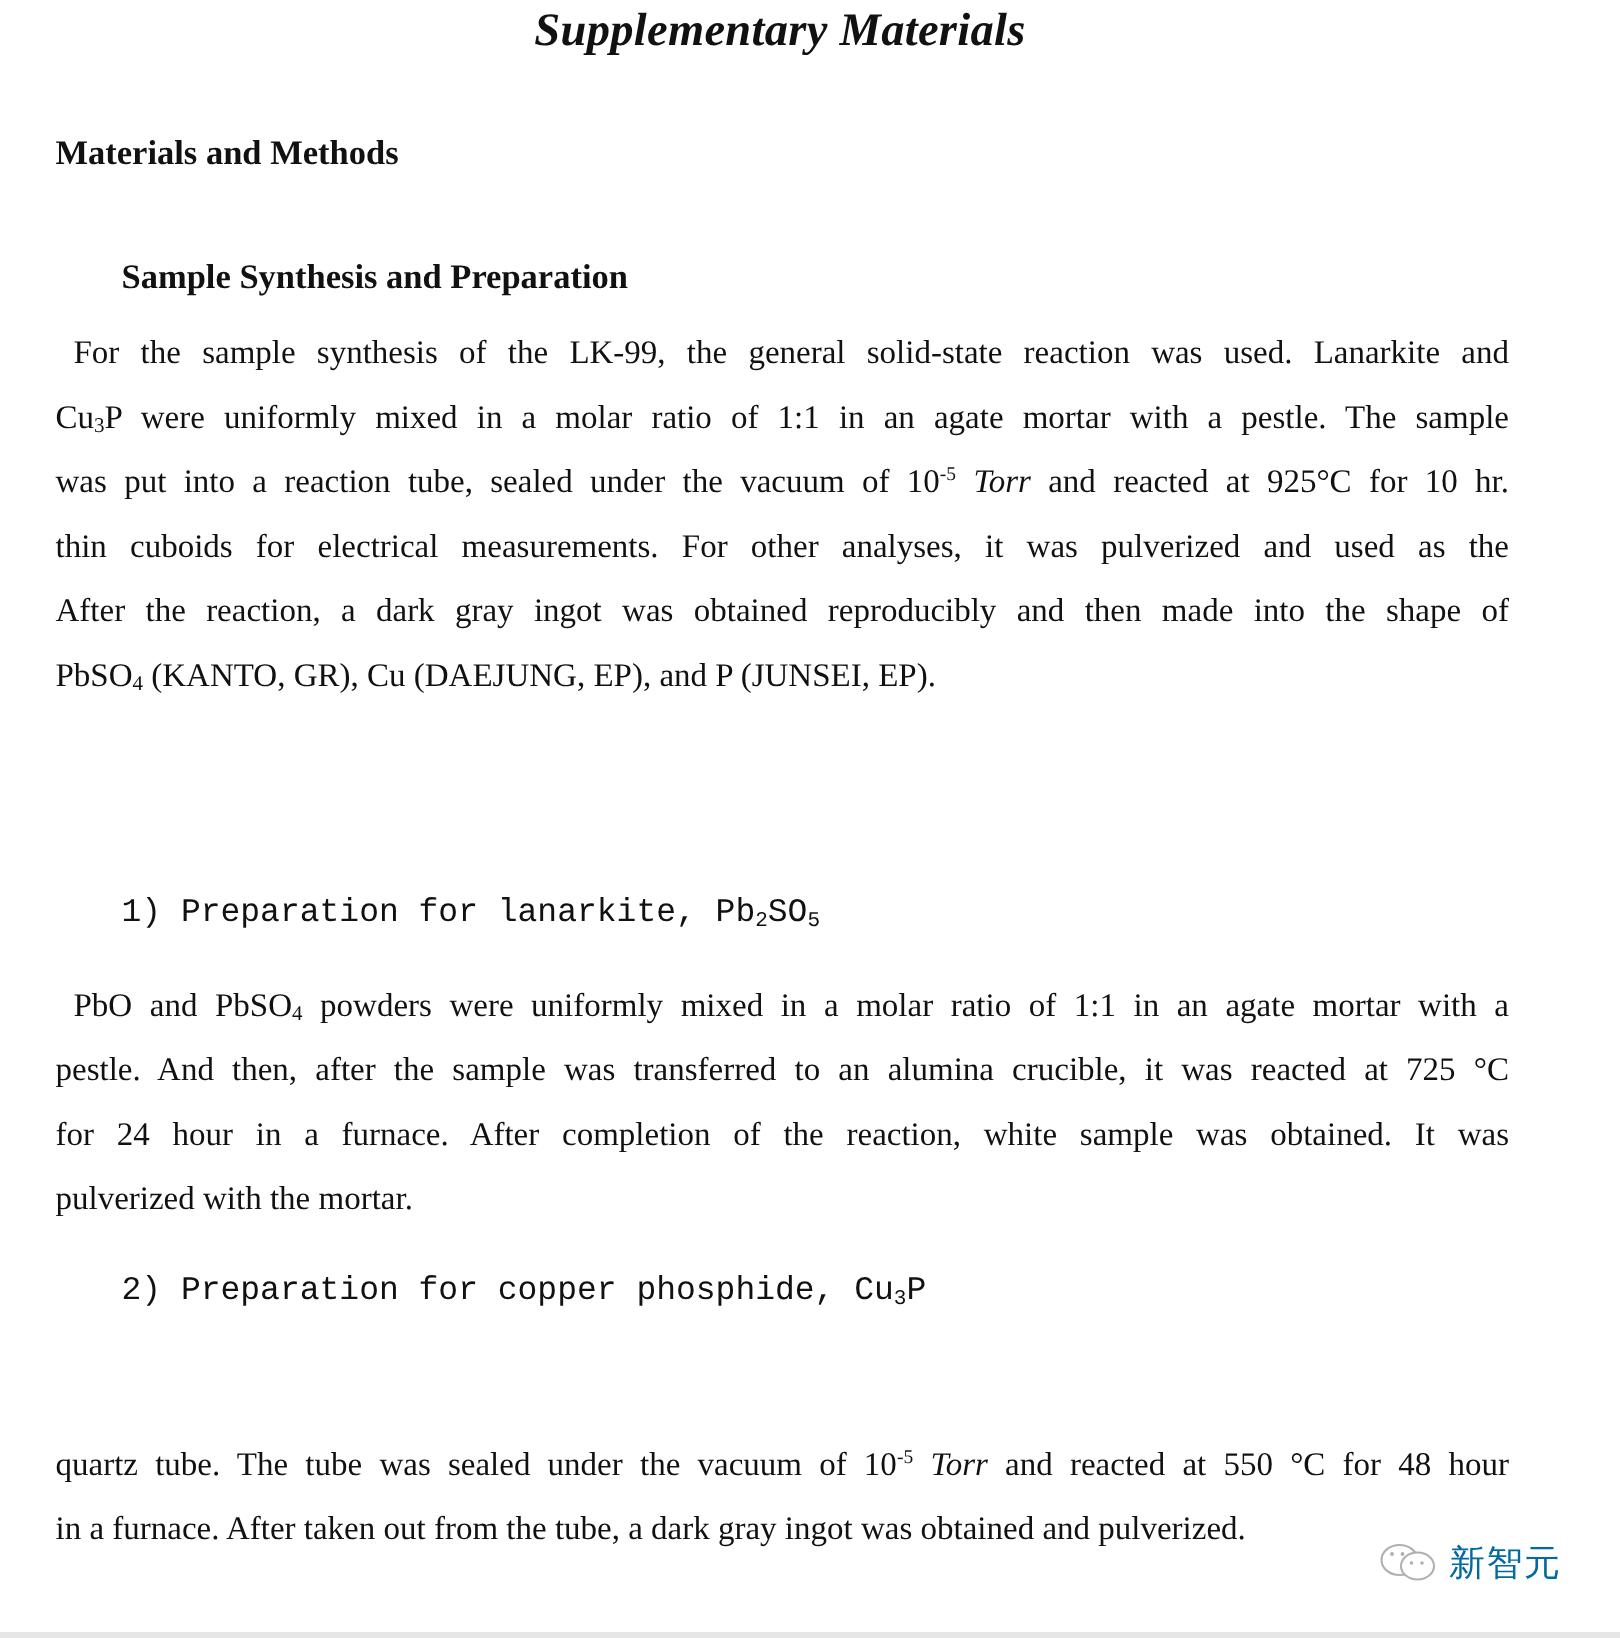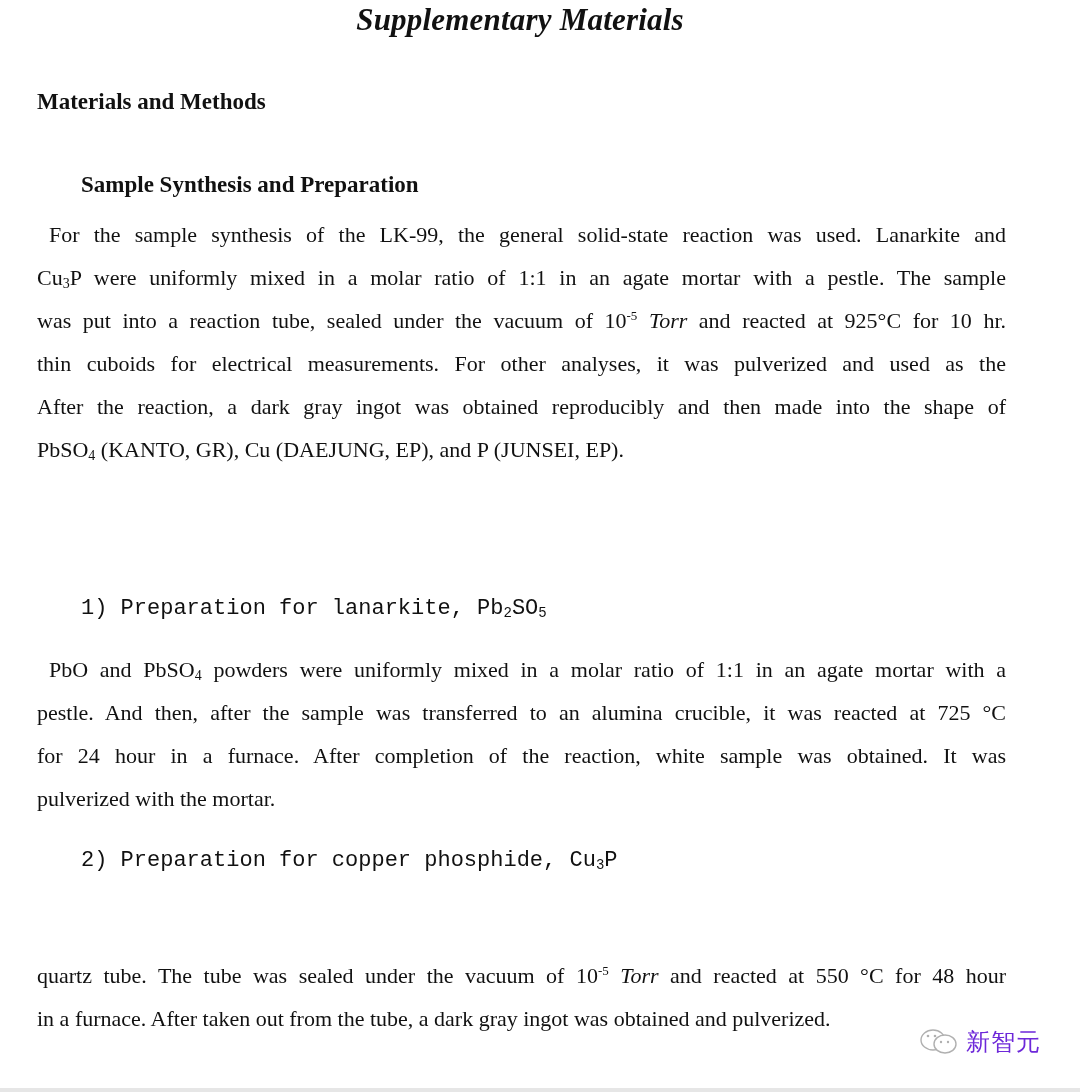--- a/index.html
+++ b/index.html
@@ -77,21 +77,21 @@
     }
     sub { font-size: 14px; vertical-align: -3px; line-height: 0; }
     sup { font-size: 13px; vertical-align: 8px; line-height: 0; }
     i { }
     .watermark {
       position: absolute;
       left: 918px;
       top: 1026px;
       display: flex;
       align-items: center;
-      color: #6d28d9;
+      color: #0369a1;
       font-family: "DejaVu Sans", sans-serif;
       font-size: 24px;
       letter-spacing: 1px;
     }
     .watermark svg { margin-right: 6px; }
   </style>
 </head>
 <body>
 
 <div class="title">Supplementary Materials</div>

